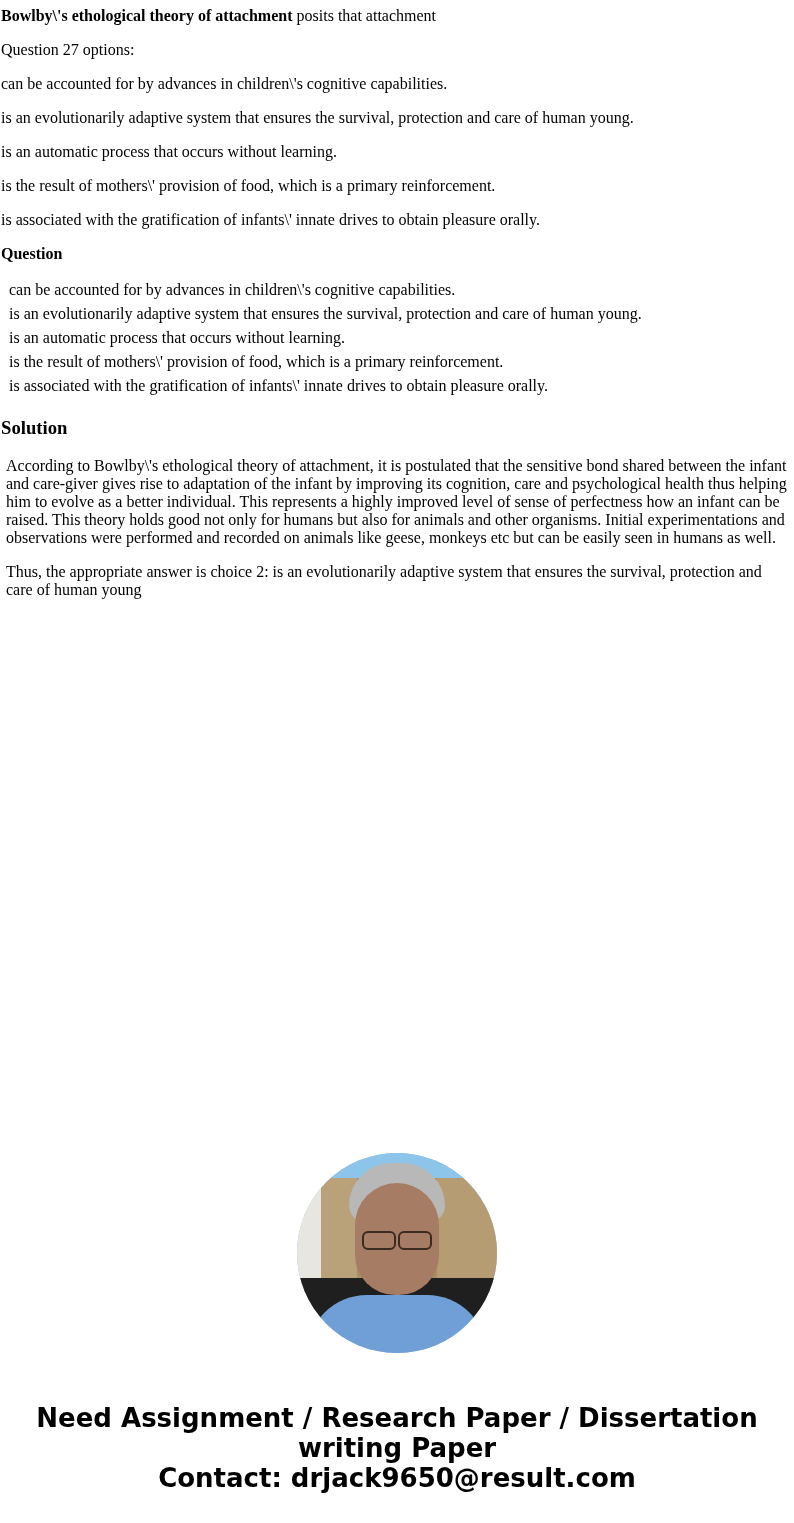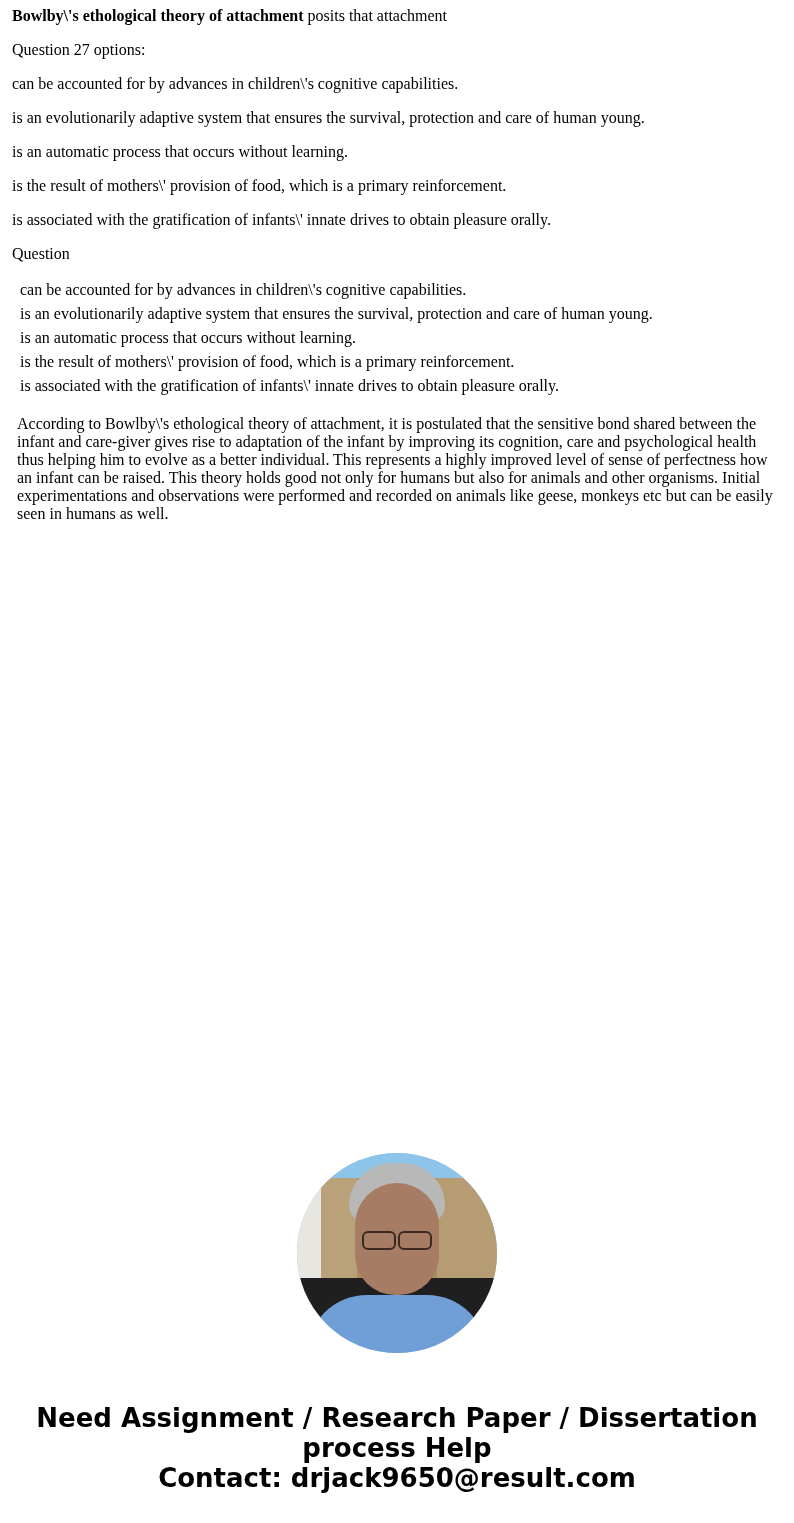--- a/index.html
+++ b/index.html
@@ -4,24 +4,24 @@
   <style>
     html, body { margin: 0; padding: 0; background: #ffffff; }
     body {
       width: 794px;
       min-height: 1523px;
       font-family: "Liberation Serif", "DejaVu Serif", serif;
       font-size: 16px;
       color: #000;
       position: relative;
     }
-    .content { padding: 0 12px; }
+    .content { padding: 0 1px; }
     p { margin: 16px 0; line-height: 18px; }
     p.first { margin-top: 7px; }
-    .q-title { font-weight: normal; }
+    .q-title { font-weight: bold; }
     .options-table { border-collapse: separate; border-spacing: 2px; margin: -2px 0 0 5px; }
     .options-table td { padding: 1px; line-height: 20px; }
     h3.solution-heading { font-size: 18.7px; margin: 18px 0 18px 0; font-weight: bold; line-height: 22px; }
     .solution p { margin: 16px 5px; line-height: 18px; }
     .promo {
       position: absolute;
       left: 0; top: 1153px;
       width: 794px;
       text-align: center;
     }
@@ -75,35 +75,37 @@
     <tr>
           <td>is the result of mothers\' provision of food, which is a primary reinforcement.</td>
         </tr>
     <tr>
           <td>is associated with the gratification of infants\' innate drives to obtain pleasure orally.</td>
         </tr>
   </tbody>
     </table>
 
   <div class="solution">
+    <h3 class="solution-heading">Solution</h3>
     <p>According to Bowlby\'s ethological theory of attachment, it is postulated that the sensitive bond shared between the infant and care-giver gives rise to adaptation of the infant by improving its cognition, care and psychological health thus helping him to evolve as a better individual. This represents a highly improved level of sense of perfectness how an infant can be raised. This theory holds good not only for humans but also for animals and other organisms. Initial experimentations and observations were performed and recorded on animals like geese, monkeys etc but can be easily seen in humans as well.</p>
+    <p>Thus, the appropriate answer is choice 2: is an evolutionarily adaptive system that ensures the survival, protection and care of human young</p>
   </div>
 </div>
 
 <div class="promo">
   <div class="avatar">
     <div class="bg-top"></div>
     <div class="wall"></div>
     <div class="desk"></div>
     <div class="shirt"></div>
     <div class="hair"></div>
     <div class="face"></div>
     <div class="glasses">
         <span style="left:0"></span>
         <span style="left:36px"></span>
       </div>
   </div>
   <div class="promo-text">
     <div>Need Assignment / Research Paper / Dissertation</div>
-    <div>process Help</div>
+    <div>writing Paper</div>
     <div>Contact: drjack9650@result.com</div>
   </div>
 </div>
 
 </body></html>

